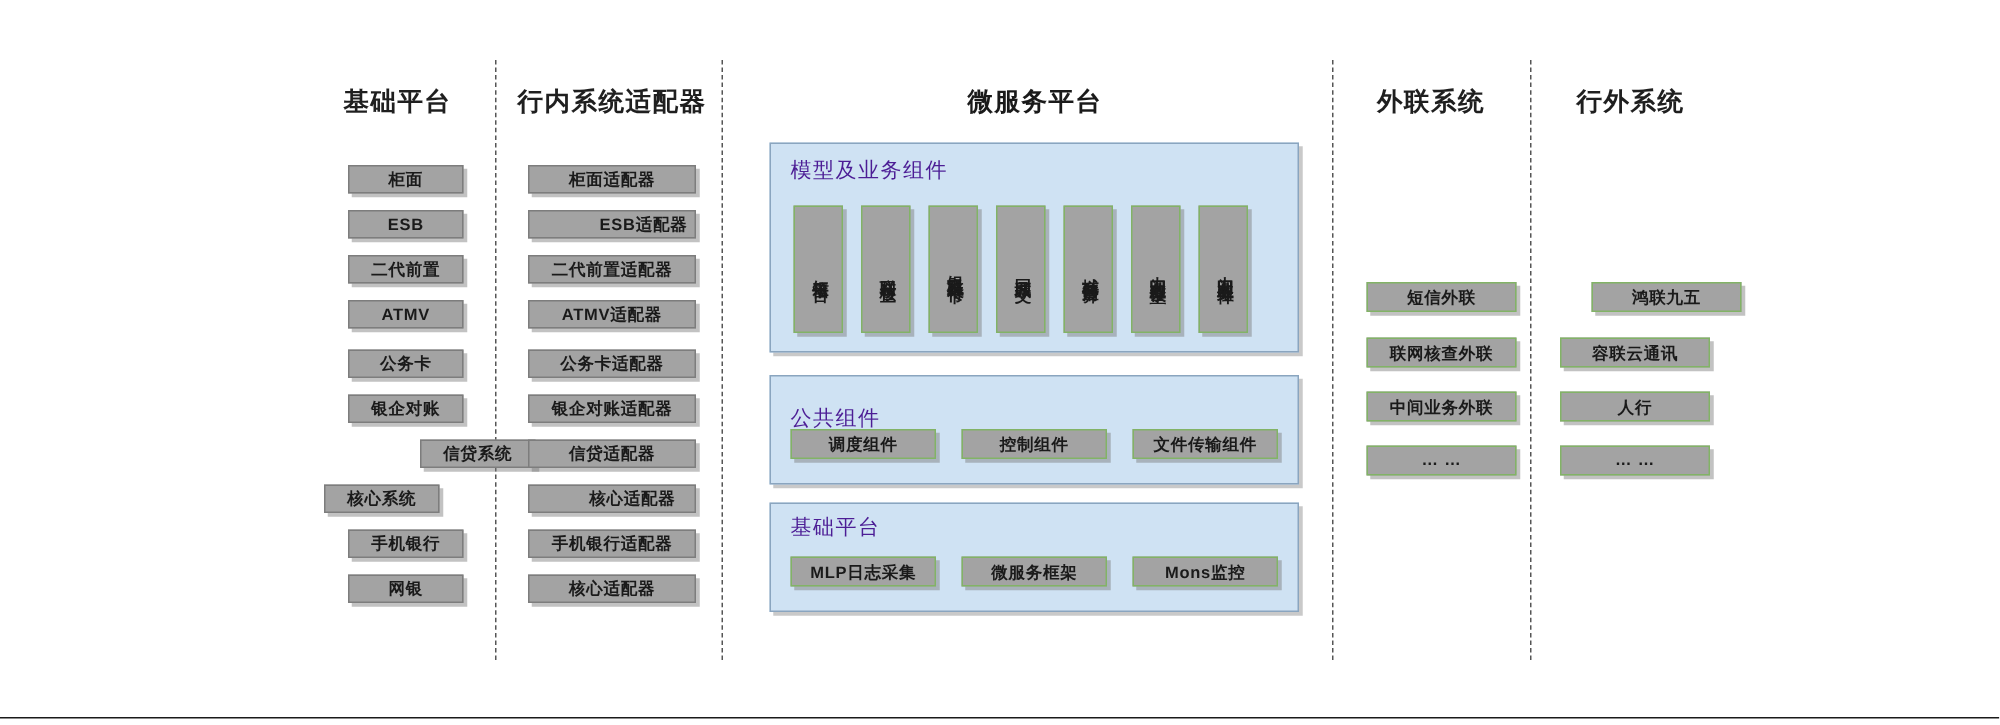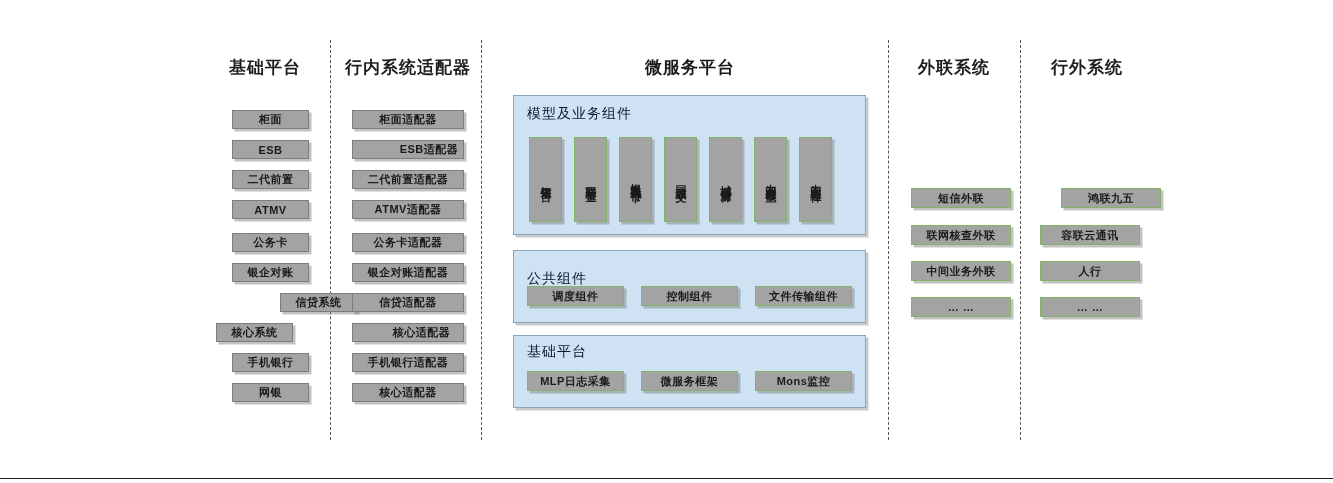--- a/index.html
+++ b/index.html
@@ -71,21 +71,21 @@
   .panel {
     position: absolute;
     box-sizing: border-box;
     background: #cfe2f3;
     border: 1.3px solid #8aa5bf;
     box-shadow: 2.5px 2.5px 0 rgba(120,120,120,0.40);
   }
   .panel-title {
     position: absolute;
     font-size: 14px;
-    color: #0f172a;
+    color: #4c1d95;
     letter-spacing: 1px;
     white-space: nowrap;
   }
 
   
   .platform-title {
     position: absolute;
     font-weight: bold;
     font-size: 17px;
     letter-spacing: 1px;

